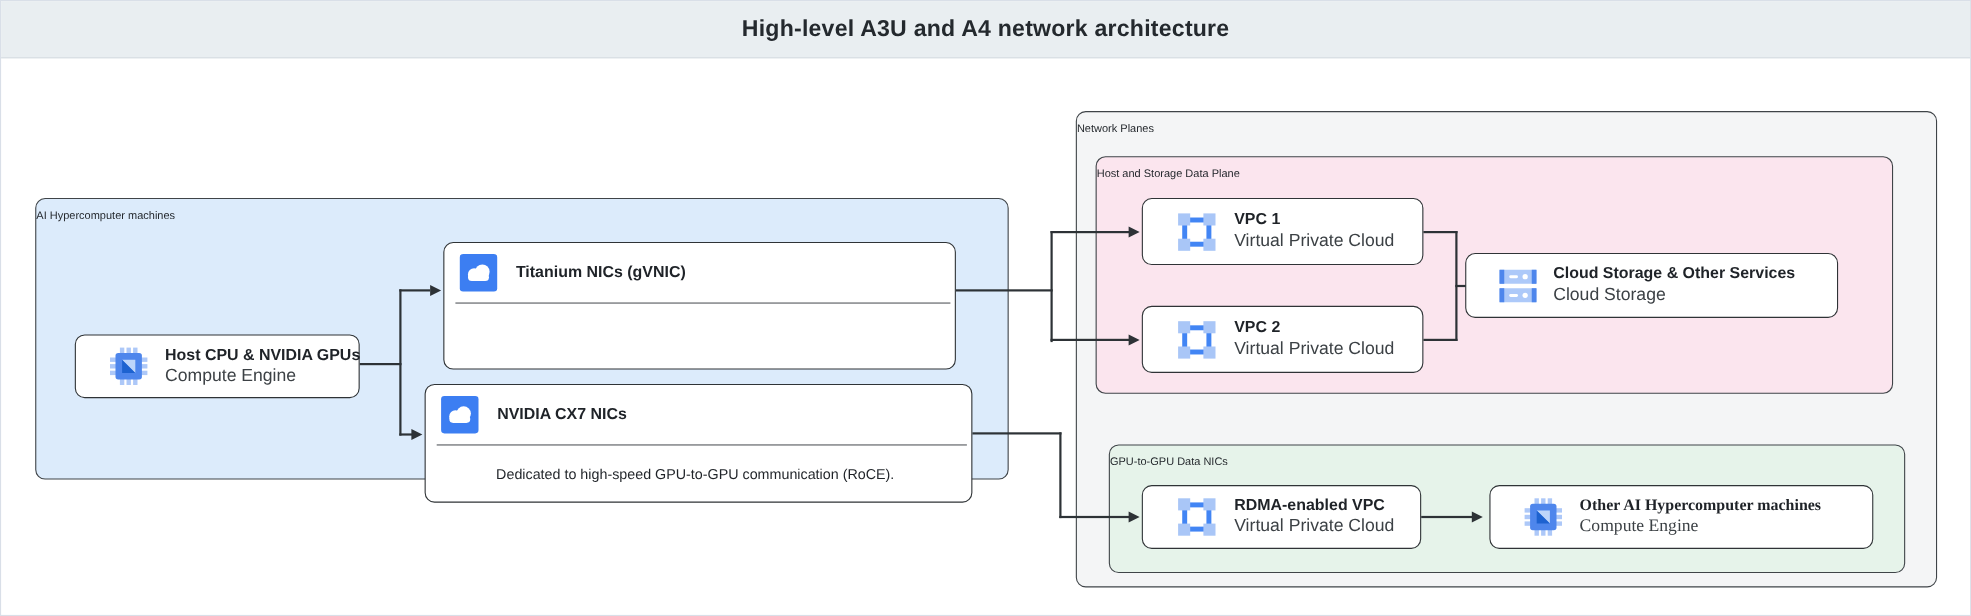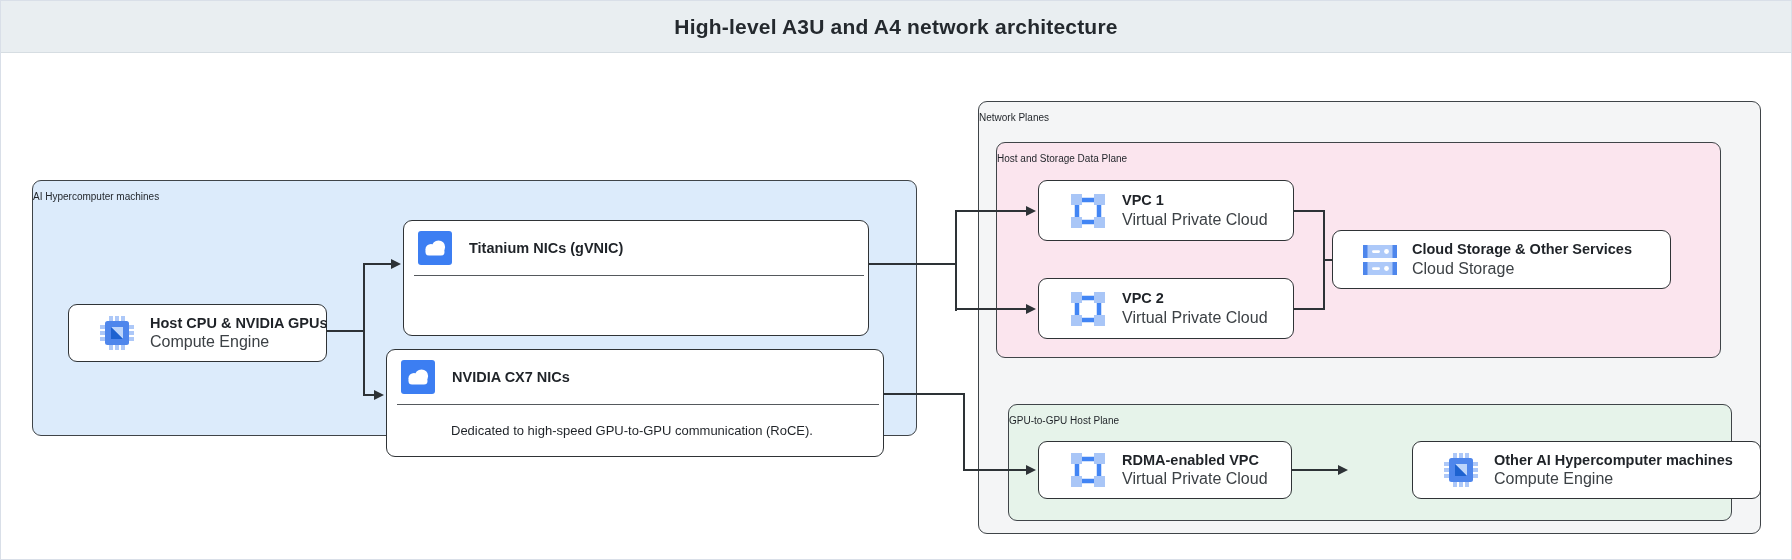--- a/index.html
+++ b/index.html
@@ -70,21 +70,21 @@
 
   <div class="group" style="left:977px;top:100px;width:783px;height:433px;background:var(--planes-box-bg);">
     <div class="group-label">Network Planes</div>
   </div>
 
   <div class="group" style="left:995px;top:141px;width:725px;height:216px;background:var(--host-storage-bg);">
     <div class="group-label">Host and Storage Data Plane</div>
   </div>
 
   <div class="group" style="left:1007px;top:403px;width:724px;height:117px;background:var(--gpu-plane-bg);">
-    <div class="group-label">GPU-to-GPU Host Plane</div>
+    <div class="group-label">GPU-to-GPU Data NICs</div>
   </div>
 
   <div class="seg" style="left:326px;top:329px;width:38px;height:2px;"></div>
   <div class="seg" style="left:362px;top:262px;width:2px;height:133px;"></div>
   <div class="seg" style="left:362px;top:262px;width:28px;height:2px;"></div>
   <div class="arrow-right" style="left:390px;top:258px;"></div>
   <div class="seg" style="left:362px;top:393px;width:12px;height:2px;"></div>
   <div class="arrow-right" style="left:373px;top:389px;"></div>
 
   <div class="seg" style="left:868px;top:262px;width:88px;height:2px;"></div>
@@ -239,21 +239,21 @@
             <rect x="25" y="25" width="11" height="11"></rect>
         </g>
       </svg>
     </span>
     <span class="ntext">
       <span class="ntitle">RDMA-enabled VPC</span>
       <span class="nsub">Virtual Private Cloud</span>
     </span>
   </div>
 
-  <div class="node" style="left:1411px;top:440px;width:349px;height:58px;">
+  <div class="node" style="left:1353px;top:440px;width:349px;height:58px;font-family:Liberation Serif, serif;">
     <span class="icon">
       <svg width="36" height="36" viewBox="0 0 36 36">
         <g fill="#adc8f8">
           <rect x="10" y="1" width="4" height="6"></rect>
             <rect x="16" y="1" width="4" height="6"></rect>
             <rect x="22" y="1" width="4" height="6"></rect>
           <rect x="10" y="29" width="4" height="6"></rect>
             <rect x="16" y="29" width="4" height="6"></rect>
             <rect x="22" y="29" width="4" height="6"></rect>
           <rect x="1" y="10" width="6" height="4"></rect>

